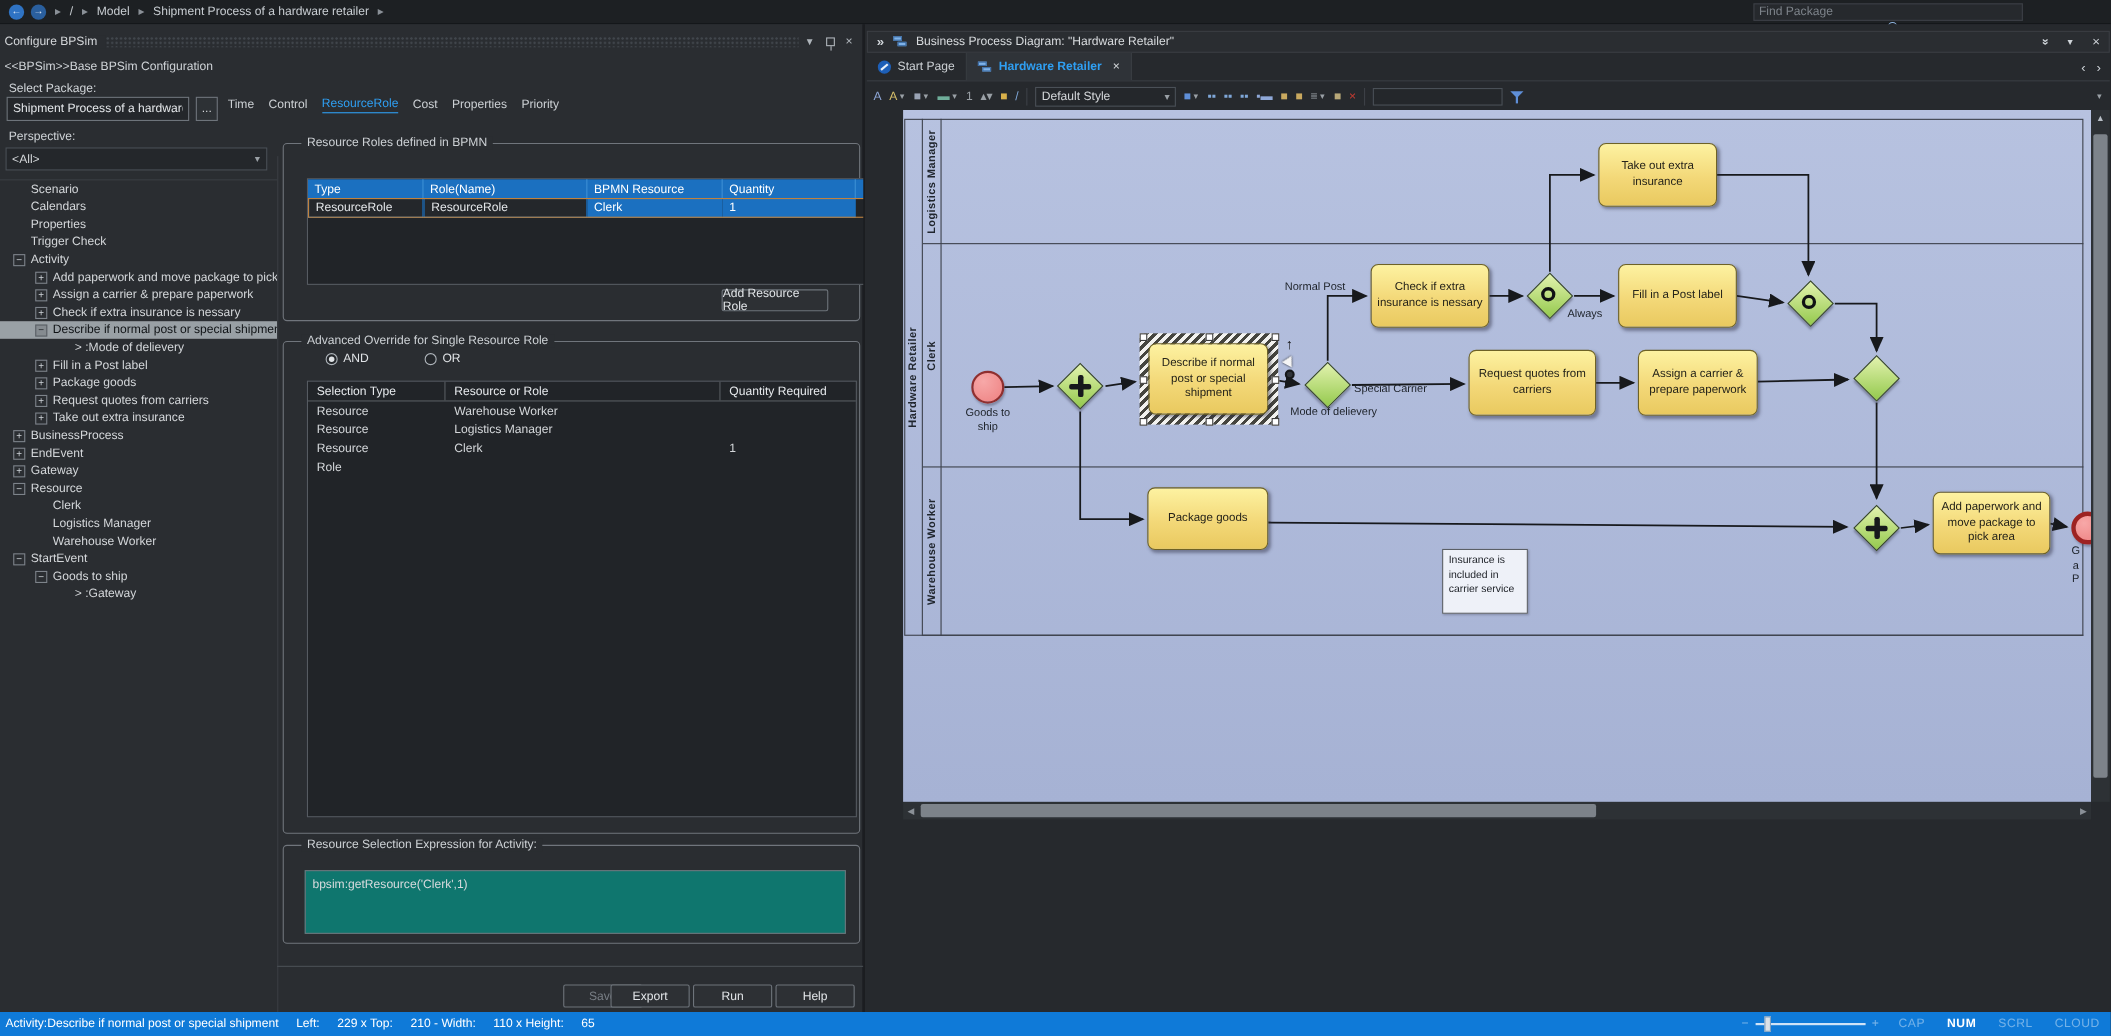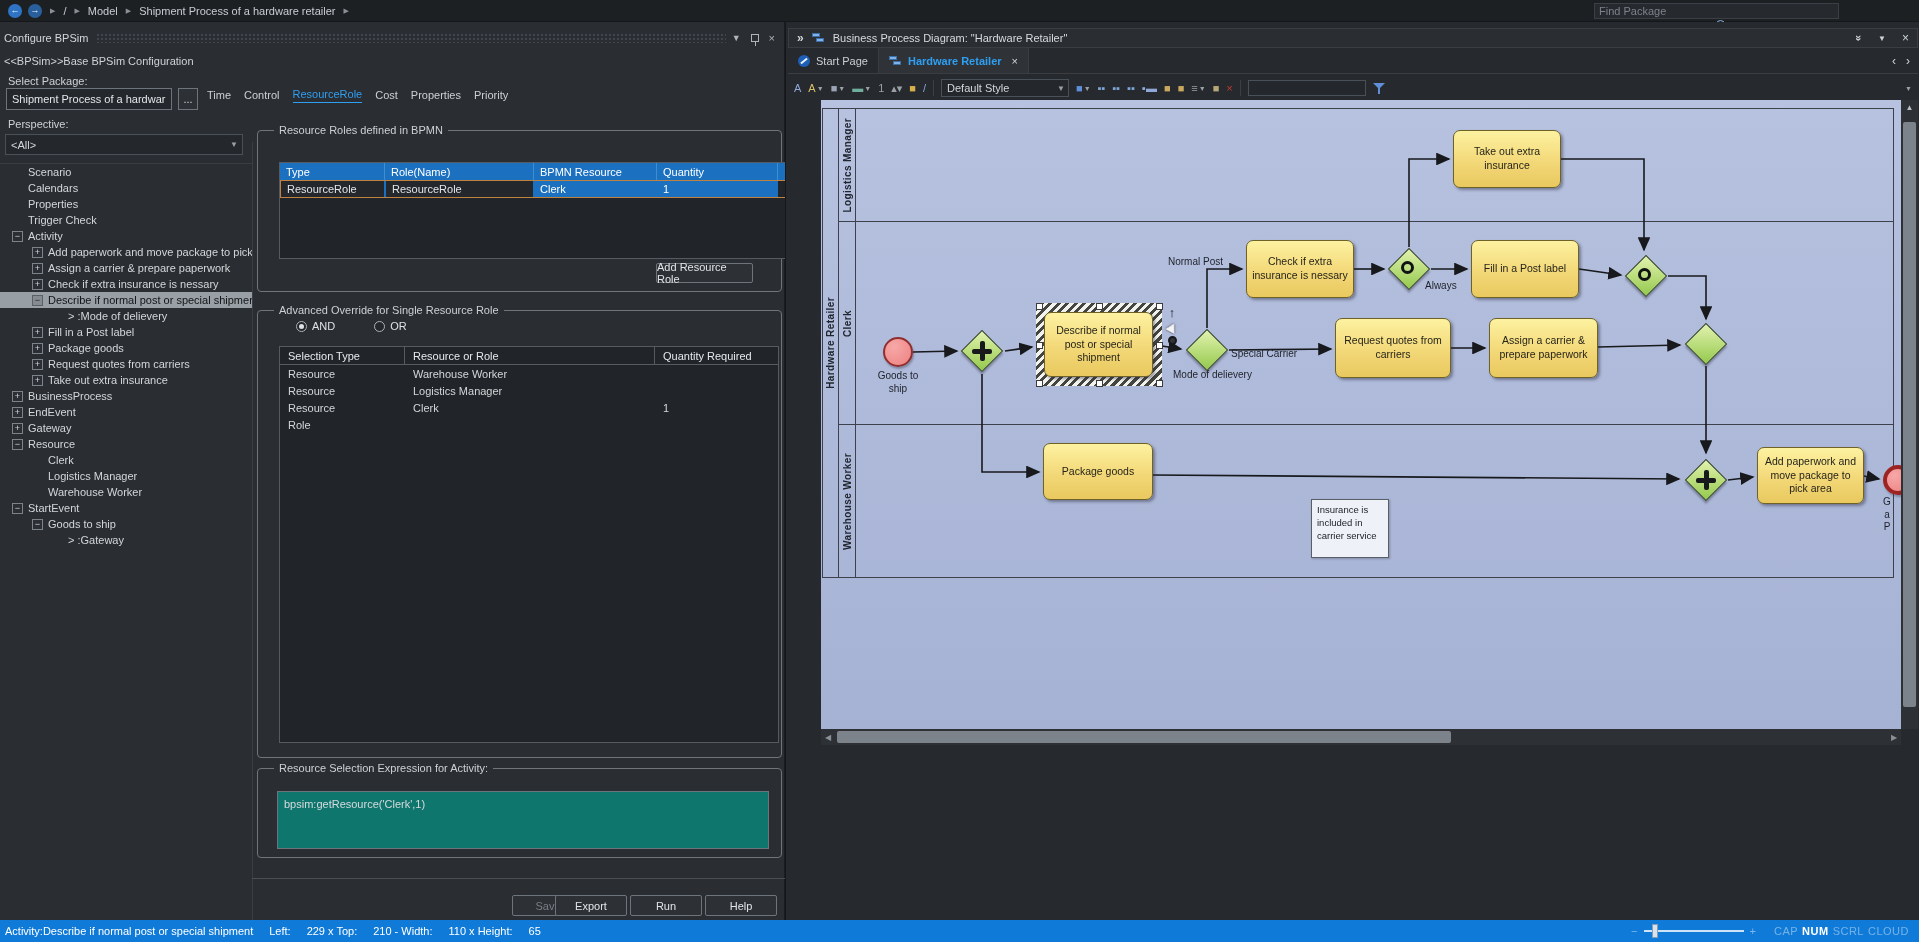--- a/index.html
+++ b/index.html
@@ -56,21 +56,21 @@
   .group-label { position:absolute; left:16px; top:-7px; background:#2a2d31; padding:0 5px; font-size:11px; color:#cdd1d5; white-space:nowrap; }
   .ea-table { position:absolute; border:1px solid #565b61; background:#212428; }
   .t1-header { display:flex; height:17px; background:#1b70c0; }
   .t1-header .cell { color:#fff; font-size:11px; padding:1px 6px; border-right:1px solid #3c8fd4; display:flex; align-items:center; }
   .t1-row { display:flex; height:18px; outline:1px solid #c0823f; outline-offset:-1px; }
   .t1-row .cell { font-size:11px; padding:1px 6px; display:flex; align-items:center; }
   .t1-row .cell.dark { background:#24272b; color:#e2e5e8; border:1px solid #1b70c0; }
   .t1-row .cell.blue { background:#1b70c0; color:#fff; }
   .push-btn { position:absolute; background:#2d3034; border:1px solid #6e747b; color:#e2e5e8; font-size:11px; display:flex; align-items:center; justify-content:center; border-radius:2px; }
   .push-btn.disabled { color:#787e85;margin-left:32px; }
-  .radio-row { position:absolute; display:flex; gap:39px; align-items:center; }
+  .radio-row { position:absolute; display:flex; gap:51px; align-items:center; }
   .radio { display:flex; align-items:center; gap:5px; font-size:11px; color:#dfe2e5; }
   .rdot { width:11px; height:11px; border:1px solid #aeb4ba; border-radius:50%; position:relative; background:#24272b; }
   .rdot.on::after { content:""; position:absolute; left:2px; top:2px; width:5px; height:5px; background:#dfe2e5; border-radius:50%; }
   .t2-header { display:flex; height:18px; border-bottom:1px solid #565b61; }
   .t2-header .cell { color:#e6e9ec; font-size:11px; padding:2px 8px; display:flex; align-items:center; border-right:1px solid #565b61; }
   .t2-header .cell:last-child { border-right:none; }
   .t2-row { display:flex; height:17px; }
   .t2-row .cell { font-size:11px; color:#d4d7da; padding:1px 8px; display:flex; align-items:center; }
   #expr-box { position:absolute; left:19px; top:22px; width:492px; height:58px; border:1px solid #6e747b; background:#0f766e; font-size:11px; color:#d7dadd; padding:6px; }
   #btn-sep { position:absolute; left:252px; top:856px; width:533px; height:1px; background:#4a4f55; }
@@ -633,21 +633,21 @@
   <div id="statusbar">
     <div id="status-left"><span>Activity:Describe if normal post or special shipment</span><span>Left:</span><span>229 x Top:</span><span>210 - Width:</span><span>110 x Height:</span><span>65</span></div>
     <div id="status-right">
       <div id="zoomer">
         <span class="dimtxt">−</span>
         <span class="track">
             <span class="knob"></span>
           </span>
         <span class="dimtxt">+</span>
       </div>
-      <div id="status-toggles" style="display:flex; gap:4px; padding-right:4px;">
+      <div id="status-toggles" style="display:flex; gap:20px; padding-right:4px;">
           <span class="toggle off">CAP</span>
           <span class="toggle on">NUM</span>
           <span class="toggle off">SCRL</span>
           <span class="toggle off">CLOUD</span>
         </div>
     </div>
   </div>
 </div>
 
 </body></html>

